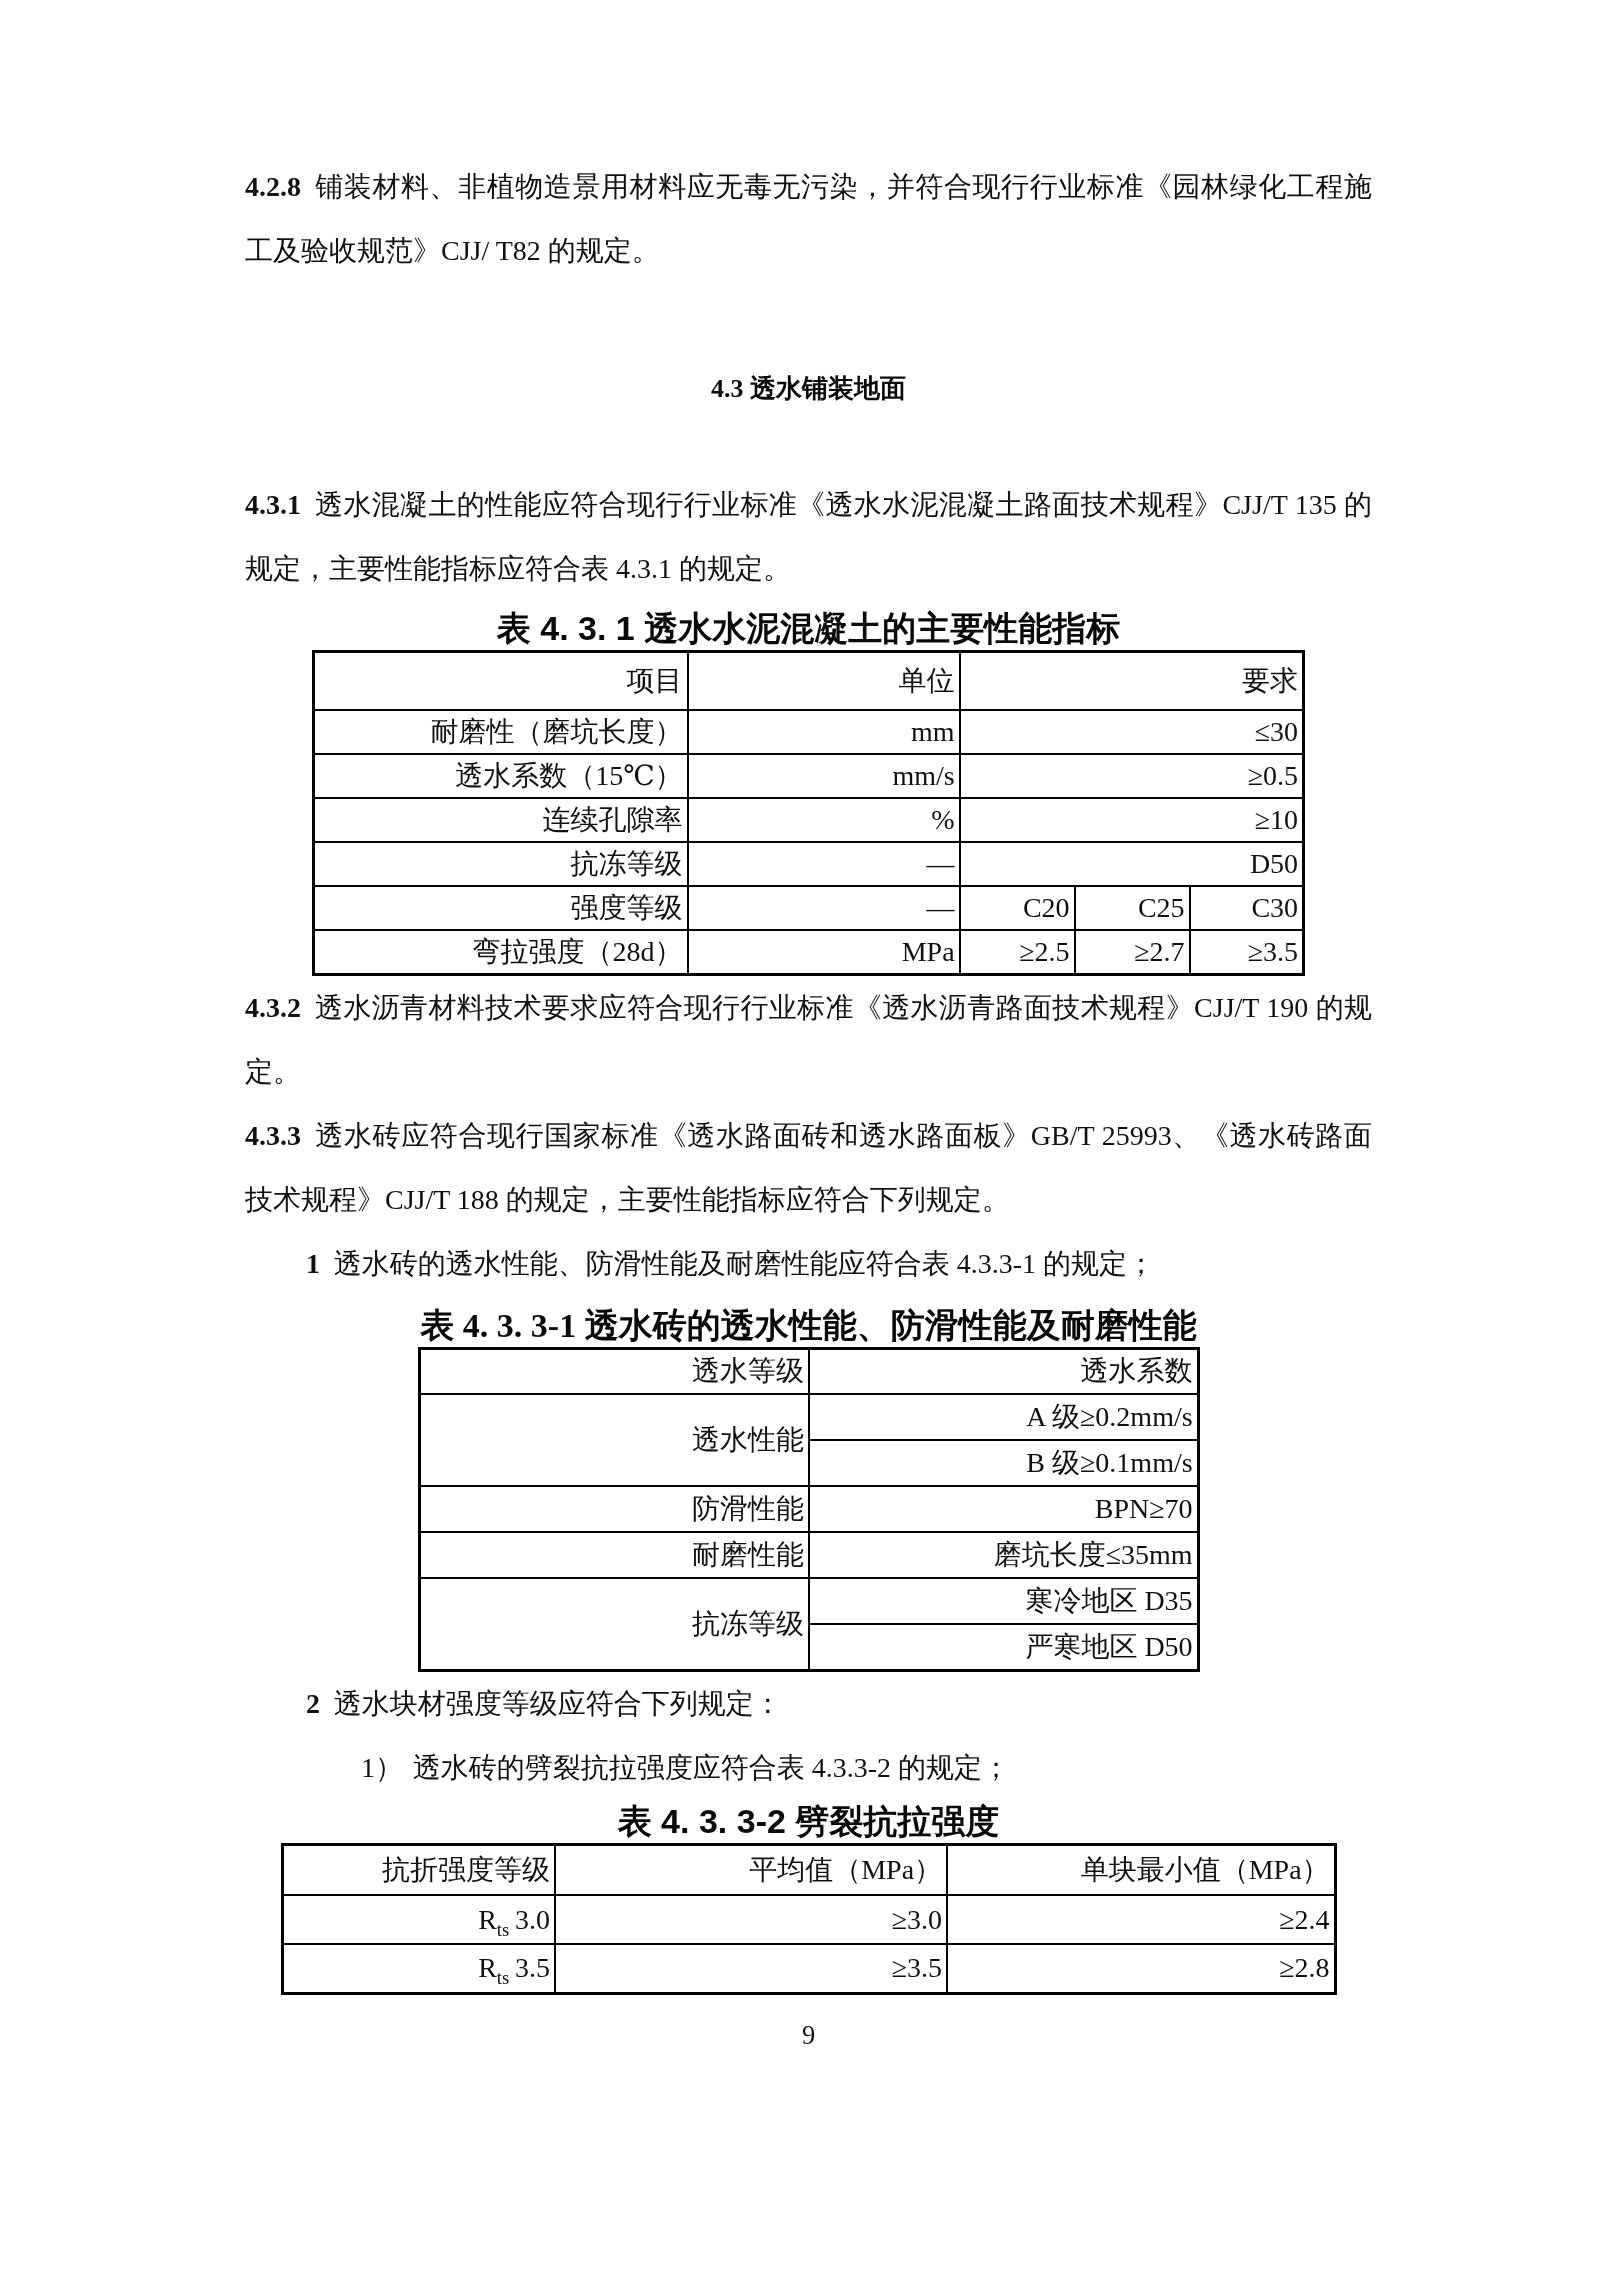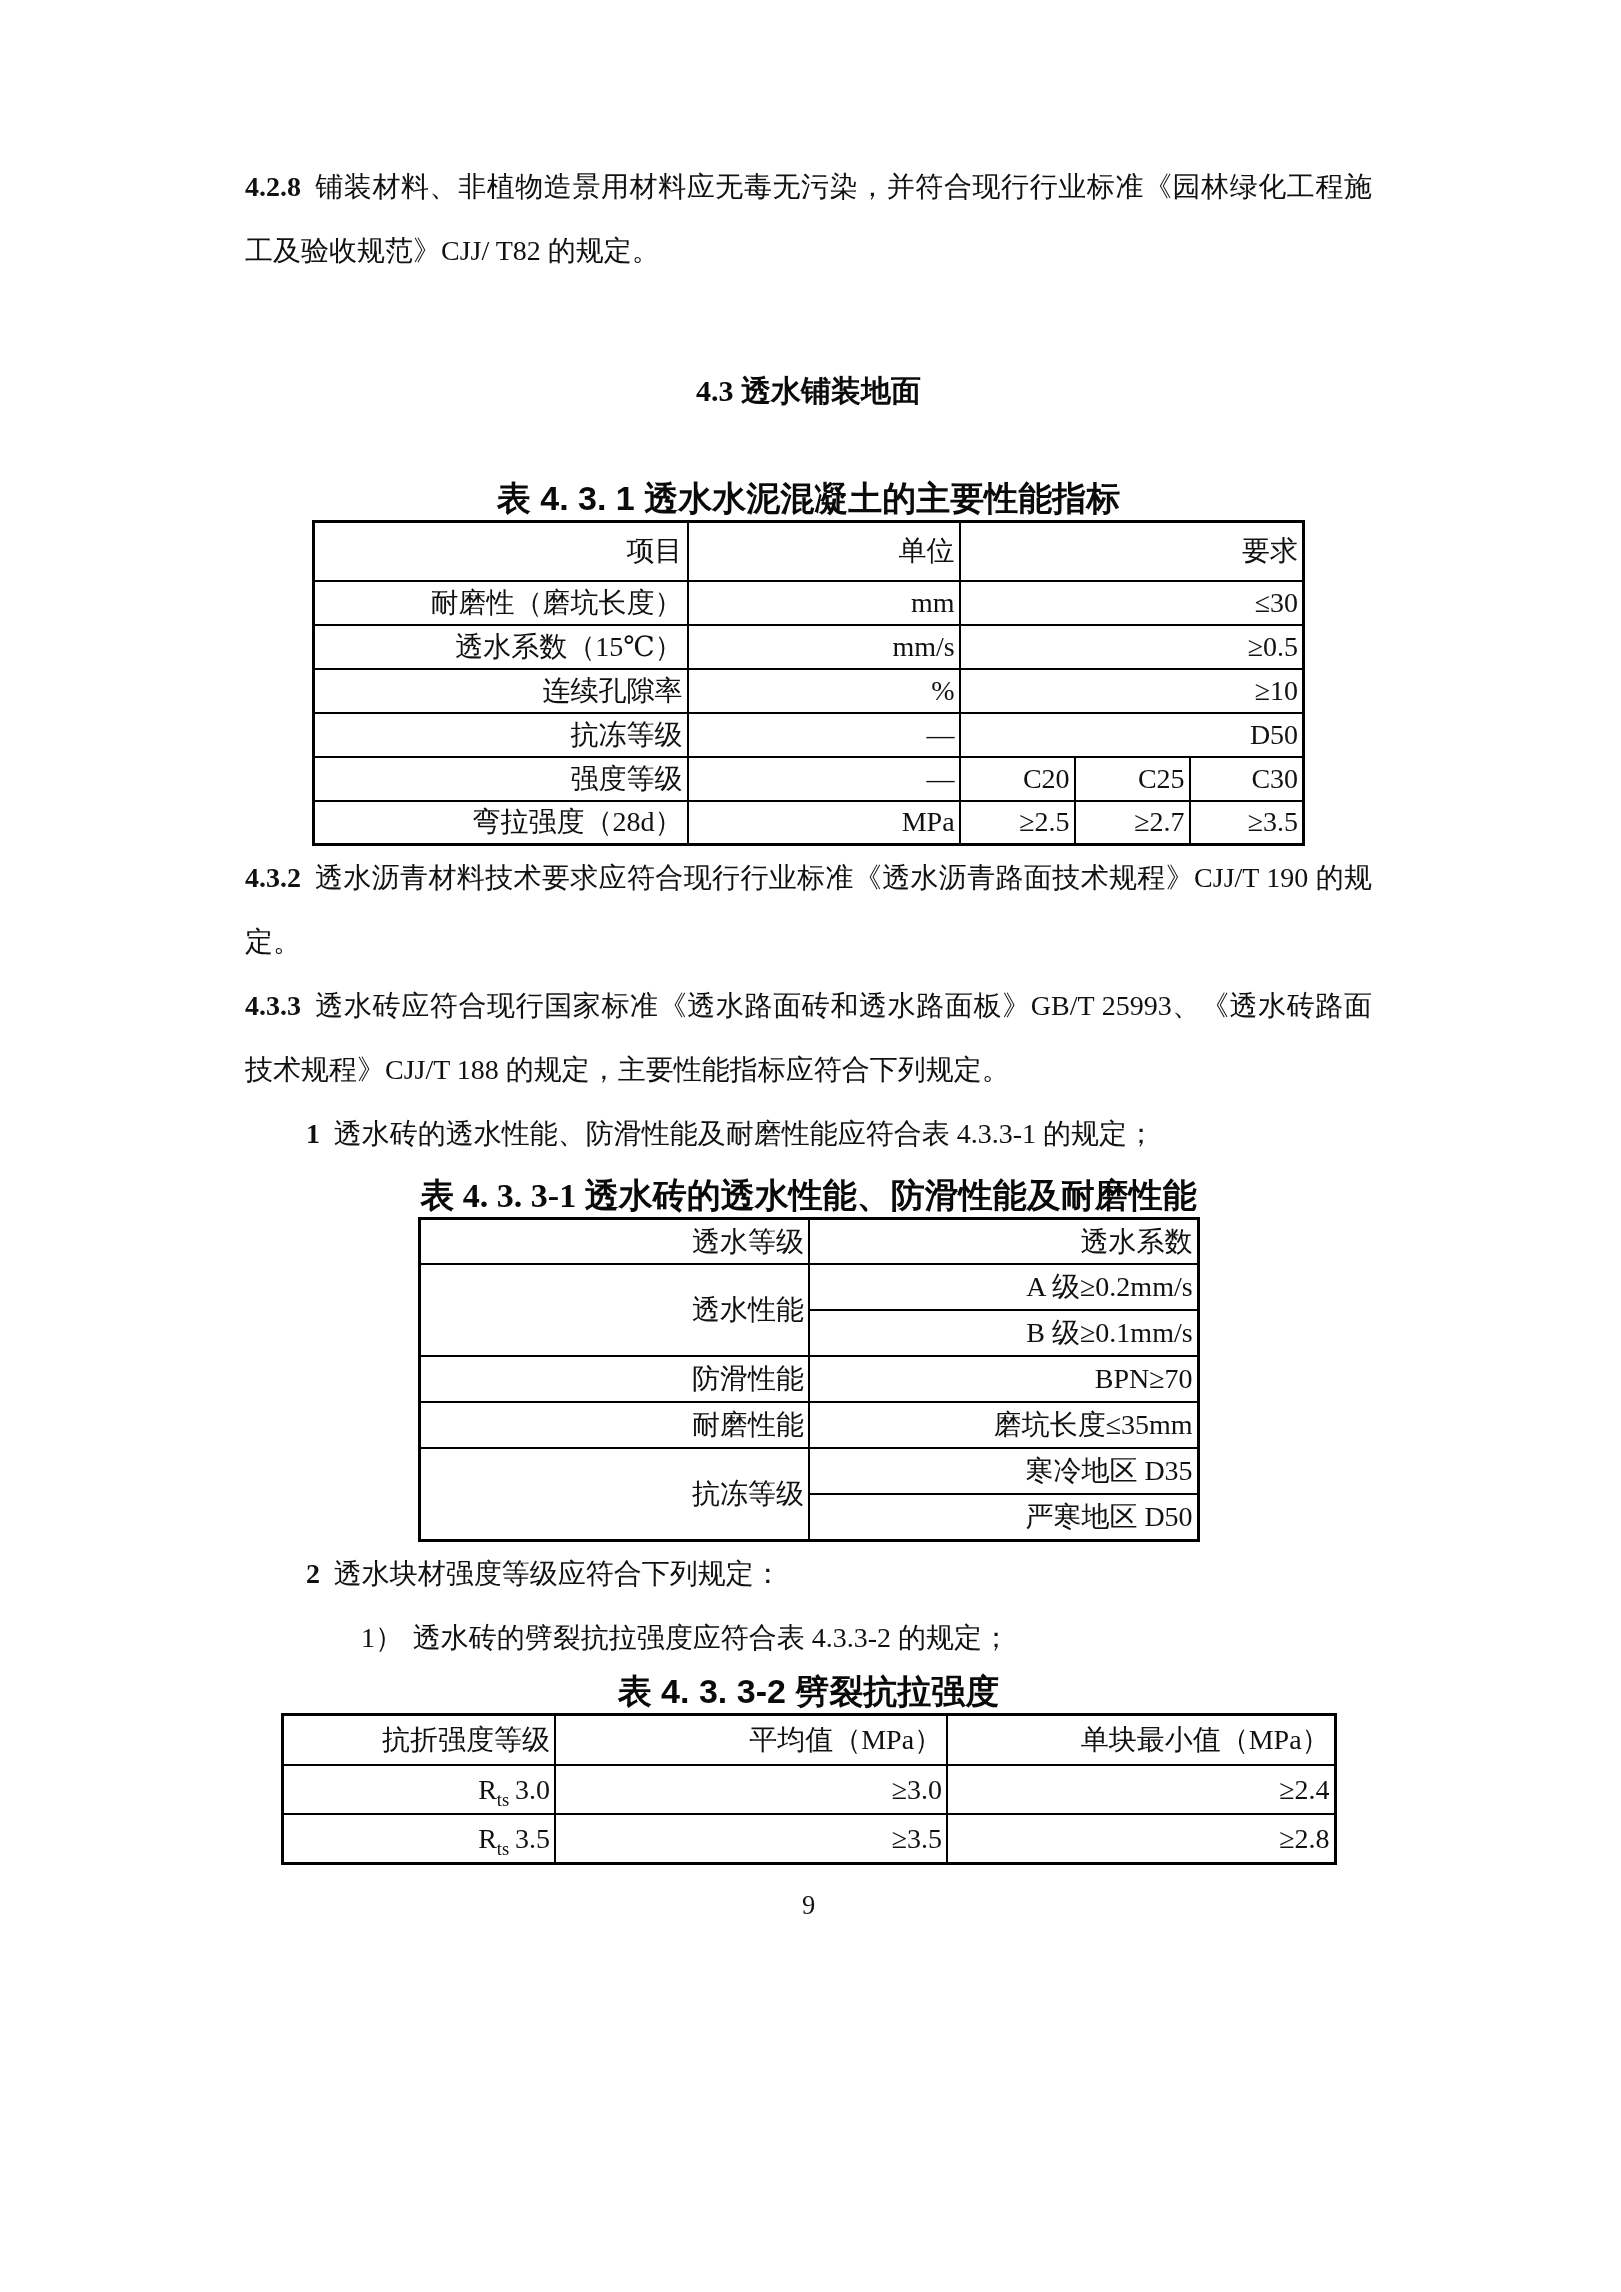--- a/index.html
+++ b/index.html
@@ -20,21 +20,21 @@
     text-align:justify;
     color:#111;
   }
   p.body .num { font-weight:bold; margin-right:13.7px; }
   p.body .pnum { margin-right:9.8px; }
   p.item  { padding-left:61px; }
   p.item2 { padding-left:116px; }
 
   .section-heading {
     margin:93px 0 71px;
-    font-size:30px;
+    font-size:26px;
     line-height:1;
     font-weight:bold;
     text-align:center;
     color:#0a0a0a;
   }
 
   .caption {
     font-family:"Liberation Sans","DejaVu Sans",sans-serif;
     font-weight:bold;
     font-size:34px;
@@ -89,20 +89,21 @@
 </head>
 <body>
 
 <div class="page">
   <div class="content">
 
     <p class="body"><span class="num">4.2.8</span><span>铺装材料、非植物造景用材料应无毒无污染，并符合现行行业标准《园林绿化工程施工及验收规范》CJJ/ T82 的规定。</span></p>
 
     <h2 class="section-heading">4.3 透水铺装地面</h2>
 
+    <p class="body"><span class="num">4.3.1</span><span>透水混凝土的性能应符合现行行业标准《透水水泥混凝土路面技术规程》CJJ/T 135 的规定，主要性能指标应符合表 4.3.1 的规定。</span></p>
 
     <div class="caption cap431">表 4. 3. 1 透水水泥混凝土的主要性能指标</div>
 
     <table class="t t431">
       <colgroup>
         <col style="width:374px">
           <col style="width:272px">
         <col style="width:115px">
           <col style="width:115px">
           <col style="width:114px">

